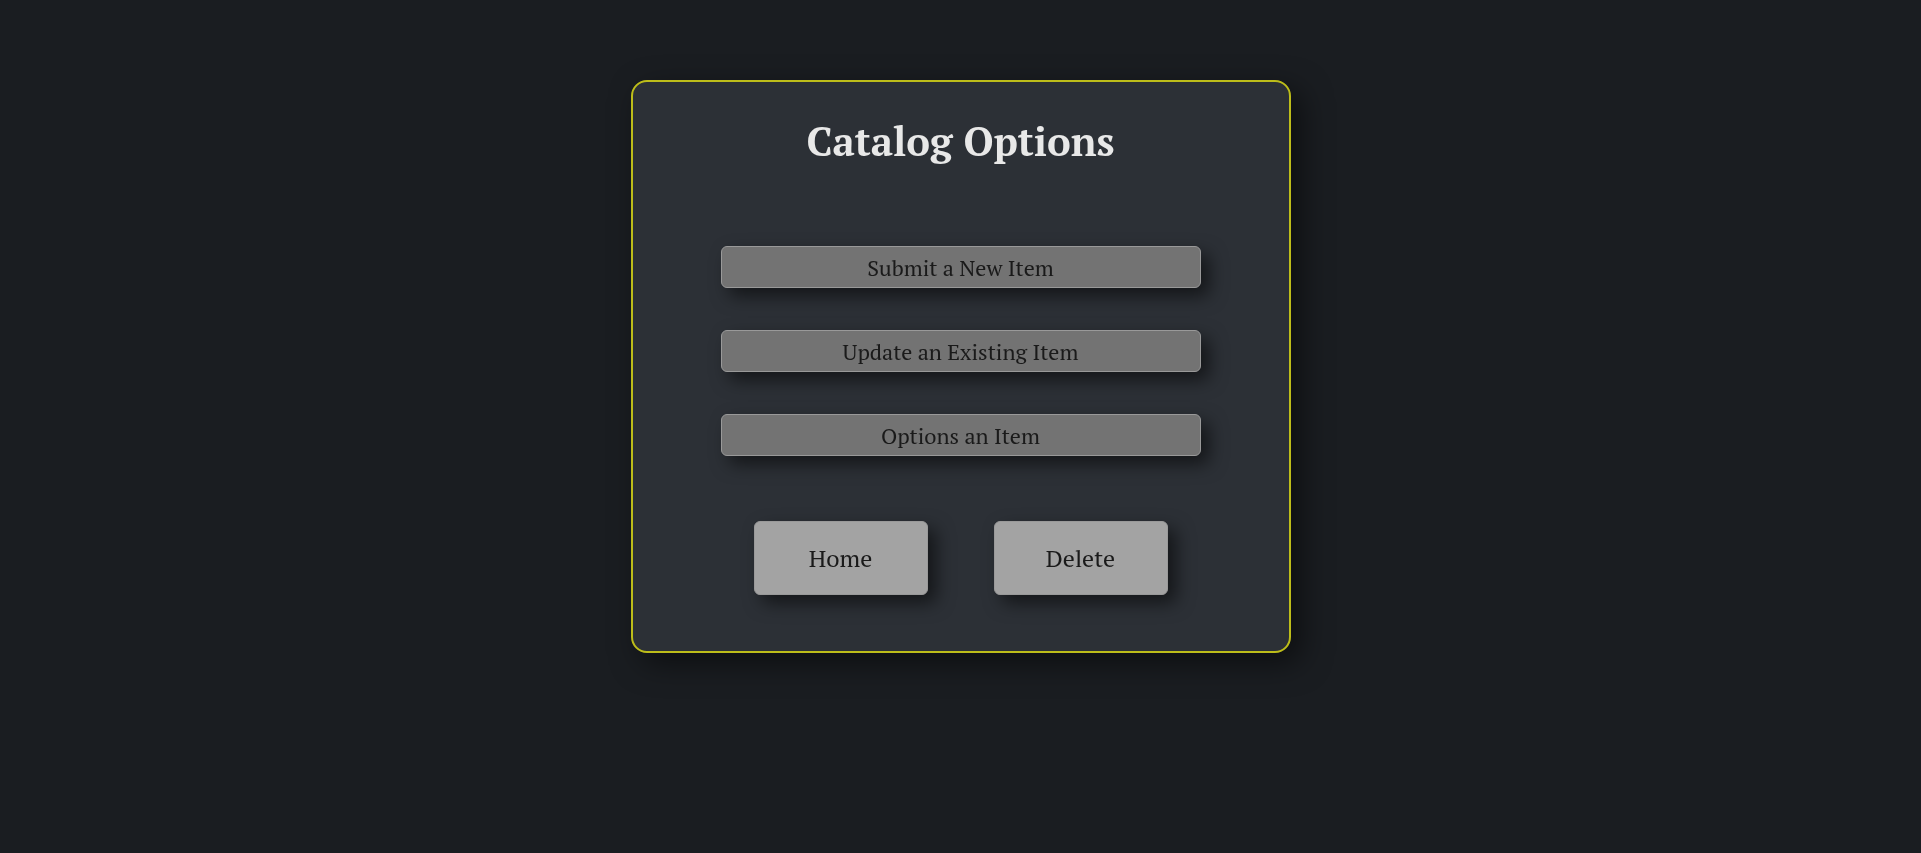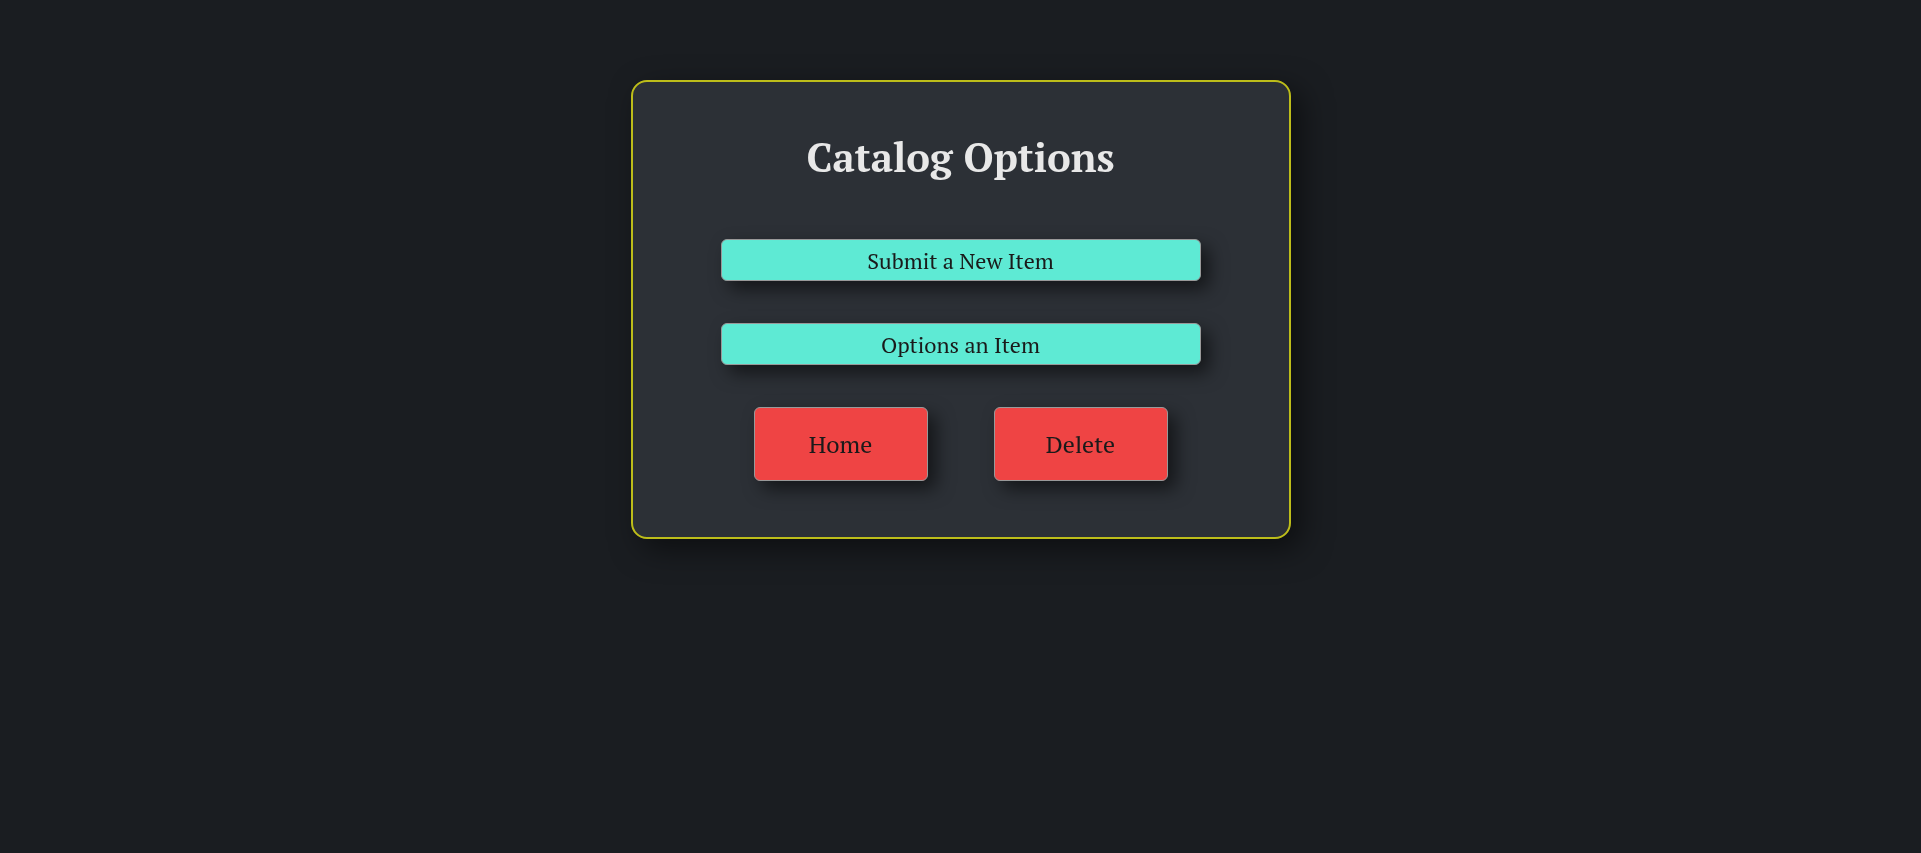--- a/index.html
+++ b/index.html
@@ -17,25 +17,26 @@
       justify-content: center;
       align-items: flex-start;
       padding-top: 80px;
     }
 
     .panel {
       width: 660px;
       background-color: #2c3036;
       border: 2px solid #bdbd1a;
       border-radius: 16px;
-      padding: 48px 40px 56px 40px;
+      padding: 32px 40px 56px 40px;
       box-shadow: 10px 10px 30px rgba(0, 0, 0, 0.5);
       display: flex;
       flex-direction: column;
       align-items: center;
+      gap: 23px;
     }
 
     .panel-title {
       color: #e8e8e8;
       font-size: 40px;
       font-weight: 700;
       margin-bottom: 56px;
       text-align: center;
     }
 
@@ -44,21 +45,21 @@
       display: flex;
       flex-direction: column;
       align-items: center;
       gap: 42px;
       margin-bottom: 42px;
     }
 
     .action-button {
       width: 480px;
       height: 42px;
-      background-color: #5eead4;
+      background-color: #737373;
       border: 1px solid #999;
       border-radius: 6px;
       font-family: inherit;
       font-size: 22px;
       color: #1a1a1a;
       cursor: pointer;
       box-shadow: 8px 8px 18px rgba(0, 0, 0, 0.55);
       display: flex;
       align-items: center;
       justify-content: center;
@@ -66,41 +67,42 @@
 
     .nav-row {
       display: flex;
       gap: 66px;
       justify-content: center;
     }
 
     .nav-button {
       width: 174px;
       height: 74px;
-      background-color: #ef4444;
+      background-color: #a3a3a3;
       border: 1px solid #999;
       border-radius: 6px;
       font-family: inherit;
       font-size: 24px;
       color: #1a1a1a;
       cursor: pointer;
       box-shadow: 8px 8px 18px rgba(0, 0, 0, 0.55);
       display: flex;
       align-items: center;
       justify-content: center;
     }
   </style>
 </head>
 <body>
 
 <div class="panel">
   <h1 class="panel-title">Catalog Options</h1>
 
   <div class="actions">
     <button class="action-button">Submit a New Item</button>
+    <button class="action-button">Update an Existing Item</button>
     <button class="action-button">Options an Item</button>
   </div>
 
   <div class="nav-row">
     <button class="nav-button">Home</button>
     <button class="nav-button">Delete</button>
   </div>
 </div>
 
 </body></html>

